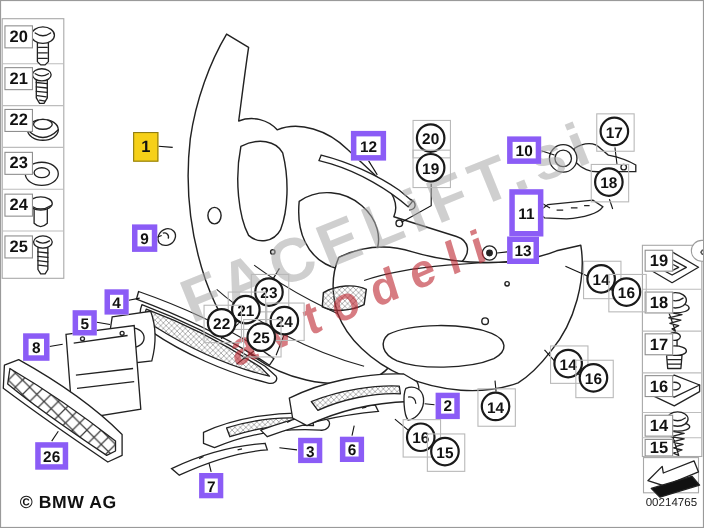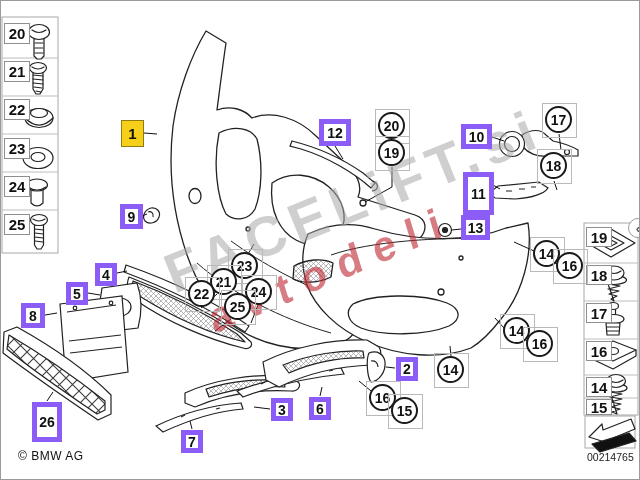--- a/index.html
+++ b/index.html
@@ -39,21 +39,21 @@
     content:"";position:absolute;left:-5px;top:-5px;width:33px;height:33px;
     border:1px solid #b9b9b9;background:transparent;z-index:-1;
   }
   
   .ftile{
     position:absolute;background:#fff;border:1px solid #8f8f8f;
     display:flex;align-items:center;justify-content:center;
     font-weight:bold;font-size:15px;color:#111;box-sizing:border-box;z-index:5;
   }
   .txt{position:absolute;color:#111;}
-  #copyright{left:17px;top:448px;font-size:12px;font-weight:normal;letter-spacing:0.5px;}
+  #copyright{left:17px;top:448px;font-size:16px;font-weight:bold;letter-spacing:0.5px;}
   #diagnum{left:586px;top:450px;font-size:10.5px;color:#222;text-align:right;}
   #nav-prev{
     position:absolute;left:627px;top:217px;width:18px;height:18px;border-radius:50%;
     border:1px solid #9b9b9b;background:#fff;color:#555;display:flex;
     align-items:center;justify-content:center;font-size:13px;font-weight:bold;z-index:5;
   }
   .lbl{z-index:7;}
 </style>
 </head>
 <body>
@@ -316,21 +316,21 @@
 
   <div class="cbox hl lbl" style="left:120px;top:119px;width:23px;height:27px">1</div>
   <div class="cbox lbl" style="left:119px;top:203px;width:23px;height:25px">9</div>
   <div class="cbox lbl" style="left:318px;top:118px;width:32px;height:27px">12</div>
   <div class="cbox lbl" style="left:460px;top:123px;width:31px;height:25px">10</div>
   <div class="cbox lbl" style="left:462px;top:171px;width:31px;height:43px">11</div>
   <div class="cbox lbl" style="left:460px;top:214px;width:29px;height:25px">13</div>
   <div class="cbox lbl" style="left:94px;top:262px;width:22px;height:23px">4</div>
   <div class="cbox lbl" style="left:65px;top:281px;width:22px;height:23px">5</div>
   <div class="cbox lbl" style="left:20px;top:302px;width:24px;height:25px">8</div>
-  <div class="cbox lbl" style="left:31px;top:401px;width:30px;height:40px">26</div>
+  <div class="cbox lbl" style="left:31px;top:401px;width:30px;height:25px">26</div>
   <div class="cbox lbl" style="left:395px;top:356px;width:22px;height:24px">2</div>
   <div class="cbox lbl" style="left:270px;top:397px;width:22px;height:23px">3</div>
   <div class="cbox lbl" style="left:308px;top:396px;width:22px;height:23px">6</div>
   <div class="cbox lbl" style="left:180px;top:429px;width:22px;height:23px">7</div>
 
   <div class="ccirc boxed lbl" style="left:377px;top:111px">20</div>
   <div class="ccirc boxed lbl" style="left:377px;top:138px">19</div>
   <div class="ccirc boxed lbl" style="left:544px;top:105px">17</div>
   <div class="ccirc boxed lbl" style="left:539px;top:151px">18</div>
   <div class="ccirc boxed lbl" style="left:230px;top:251px">23</div>

